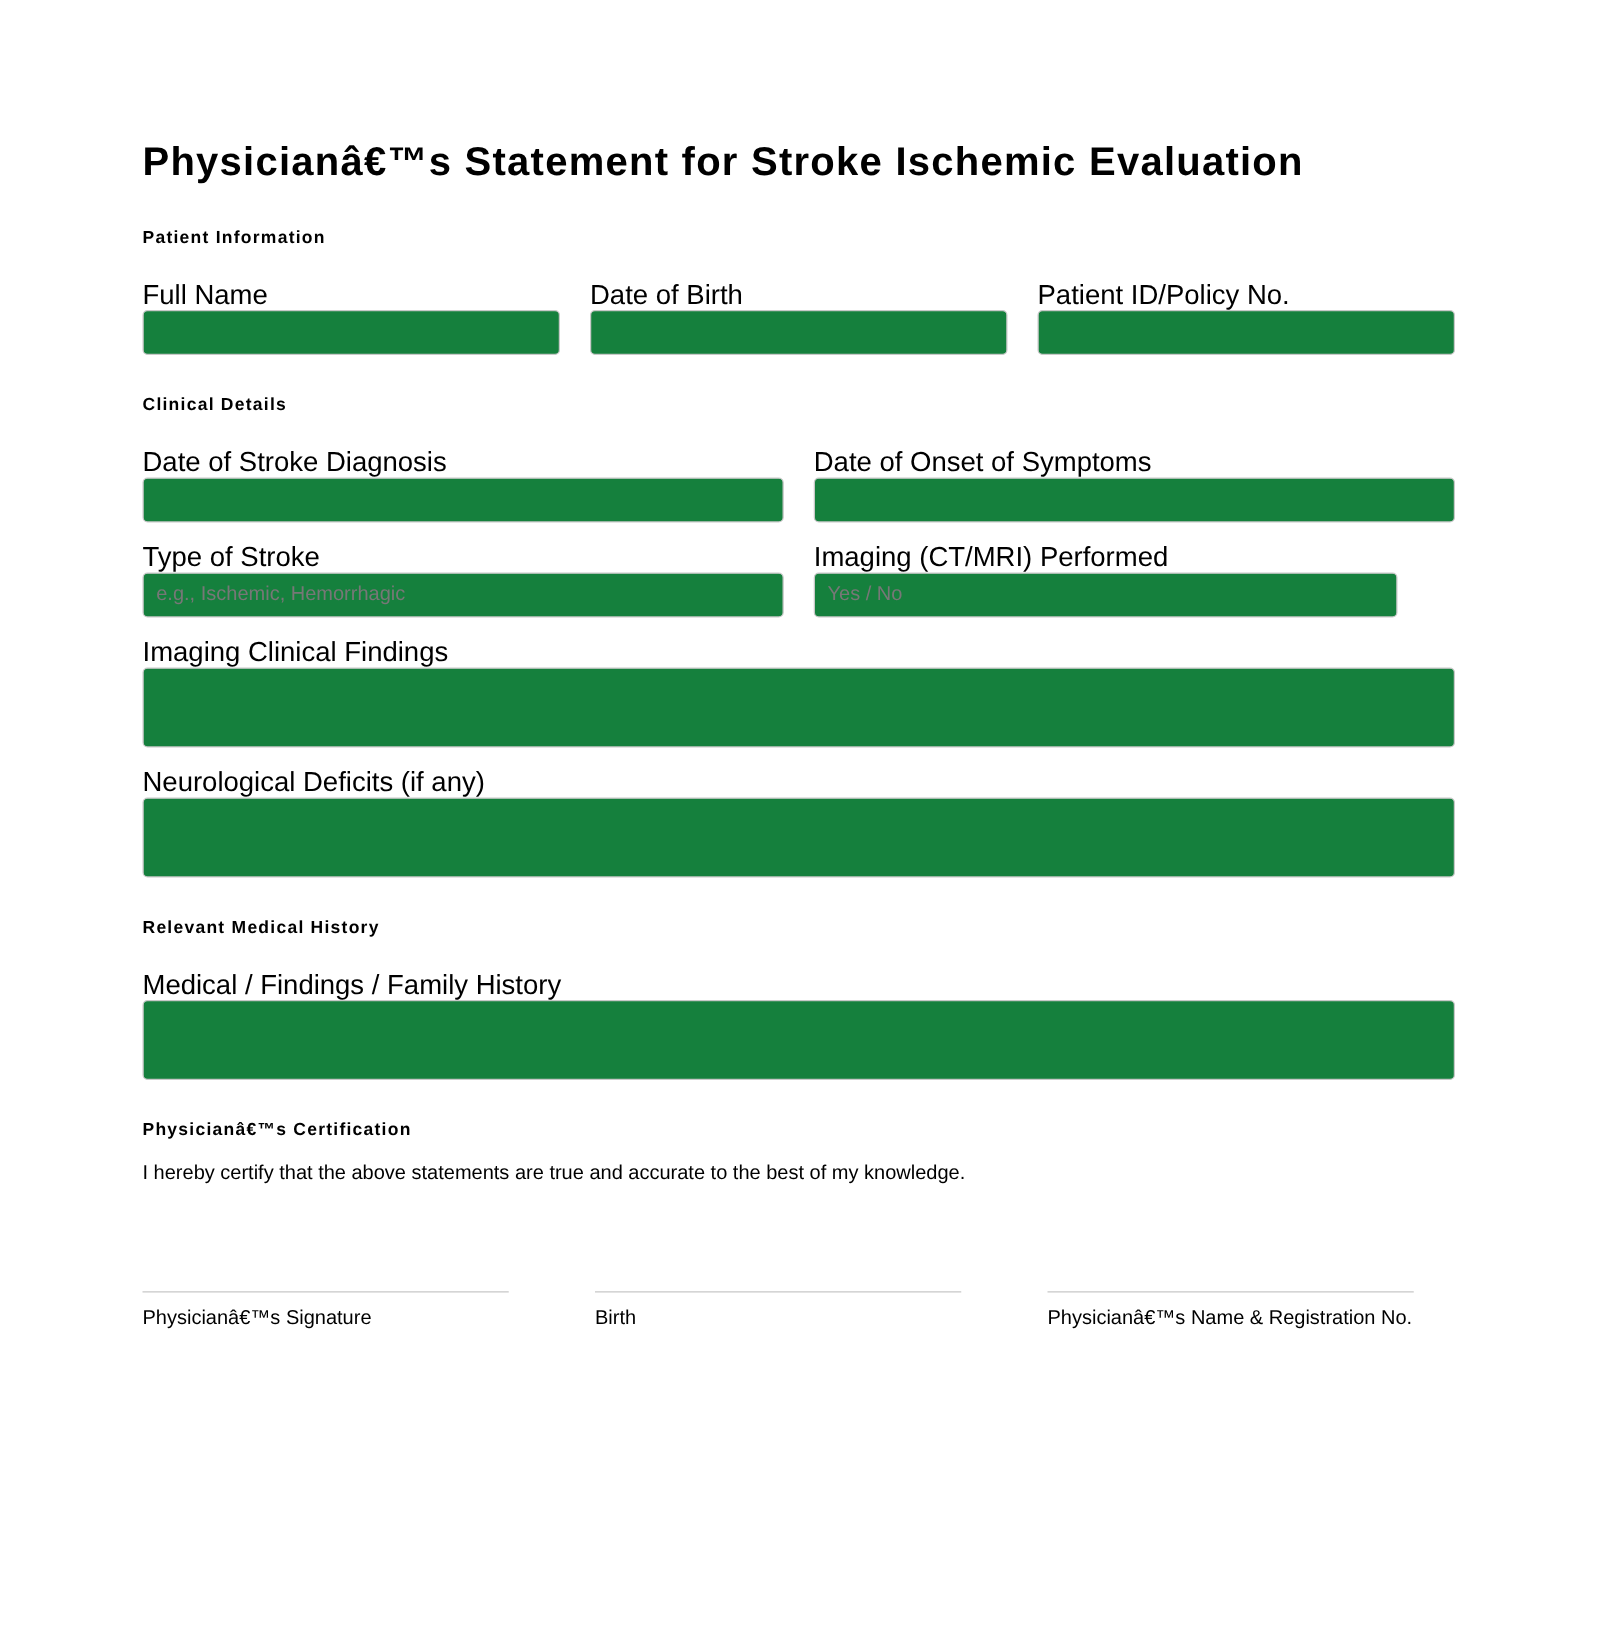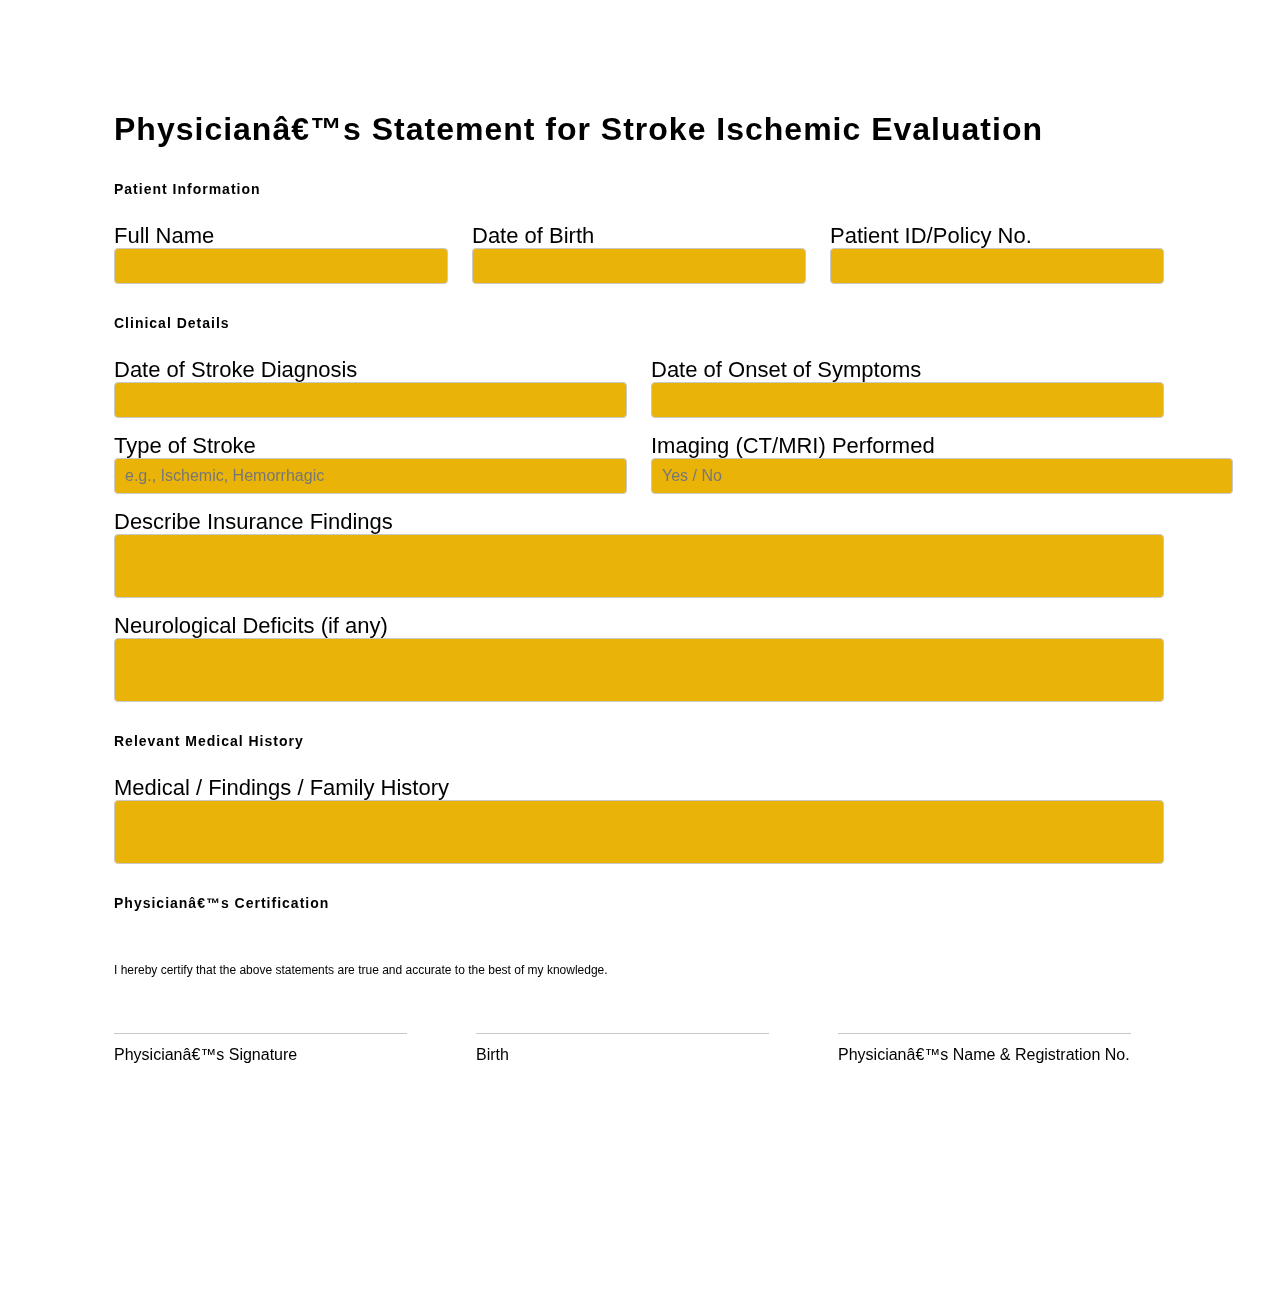--- a/index.html
+++ b/index.html
@@ -14,27 +14,27 @@
   }
   h2 {
     position: absolute; left: 0; margin: 0;
     font-size: 14px; font-weight: bold; letter-spacing: 1px; white-space: nowrap;
   }
   .label {
     position: absolute; font-size: 22px; white-space: nowrap;
   }
   .field {
     position: absolute; box-sizing: border-box; height: 36px;
-    border: 1px solid #c8c8c8; border-radius: 4px; background: #eab308;
+    border: 1px solid #c8c8c8; border-radius: 4px; background: #15803d;
     font-family: "Liberation Sans", sans-serif; font-size: 16px;
     padding: 0 10px; margin: 0; outline: none;
   }
   .field::placeholder { color: #777; }
   textarea.field { height: 64px; resize: none; padding: 8px 10px; }
-  .cert-text { position: absolute; top: 963px; left: 0; font-size: 12px; white-space: nowrap; }
+  .cert-text { position: absolute; top: 930px; left: 0; font-size: 16px; white-space: nowrap; }
   .sig-line { position: absolute; top: 1033px; height: 0; border-top: 1px solid #c8c8c8; width: 293px; }
   .sig-label { position: absolute; top: 1046px; font-size: 16px; white-space: nowrap; }
 </style>
 </head>
 <body>
 
 <div class="page">
   <h1>Physicianâ€™s Statement for Stroke Ischemic Evaluation</h1>
 
   <h2 style="top:181px">Patient Information</h2>
@@ -53,23 +53,23 @@
   <label class="label" style="top:357px; left:0">Date of Stroke Diagnosis</label>
   <input class="field" style="top: 382px; left: 0px; width: 513px;" placeholder="">
 
   <label class="label" style="top:357px; left:537px">Date of Onset of Symptoms</label>
   <input class="field" style="top: 382px; left: 537px; width: 513px;" placeholder="">
 
   <label class="label" style="top:433px; left:0">Type of Stroke</label>
   <input class="field" style="top: 458px; left: 0px; width: 513px;" placeholder="e.g., Ischemic, Hemorrhagic">
 
   <label class="label" style="top:433px; left:537px">Imaging (CT/MRI) Performed</label>
-  <input class="field" style="top: 458px; left: 537px; width: 582px;" placeholder="Yes / No">
+  <input class="field" style="top: 458px; left: 537px; width: 467px;" placeholder="Yes / No">
 
-  <label class="label" style="top:509px; left:0">Describe Insurance Findings</label>
+  <label class="label" style="top:509px; left:0">Imaging Clinical Findings</label>
   <textarea class="field" style="top: 534px; left: 0px; width: 1050px;" placeholder=""></textarea>
 
   <label class="label" style="top:613px; left:0">Neurological Deficits (if any)</label>
   <textarea class="field" style="top: 638px; left: 0px; width: 1050px;" placeholder=""></textarea>
 
   <h2 style="top:733px">Relevant Medical History</h2>
 
   <label class="label" style="top:775px; left:0">Medical / Findings / Family History</label>
   <textarea class="field" style="top: 800px; left: 0px; width: 1050px;" placeholder=""></textarea>
 

